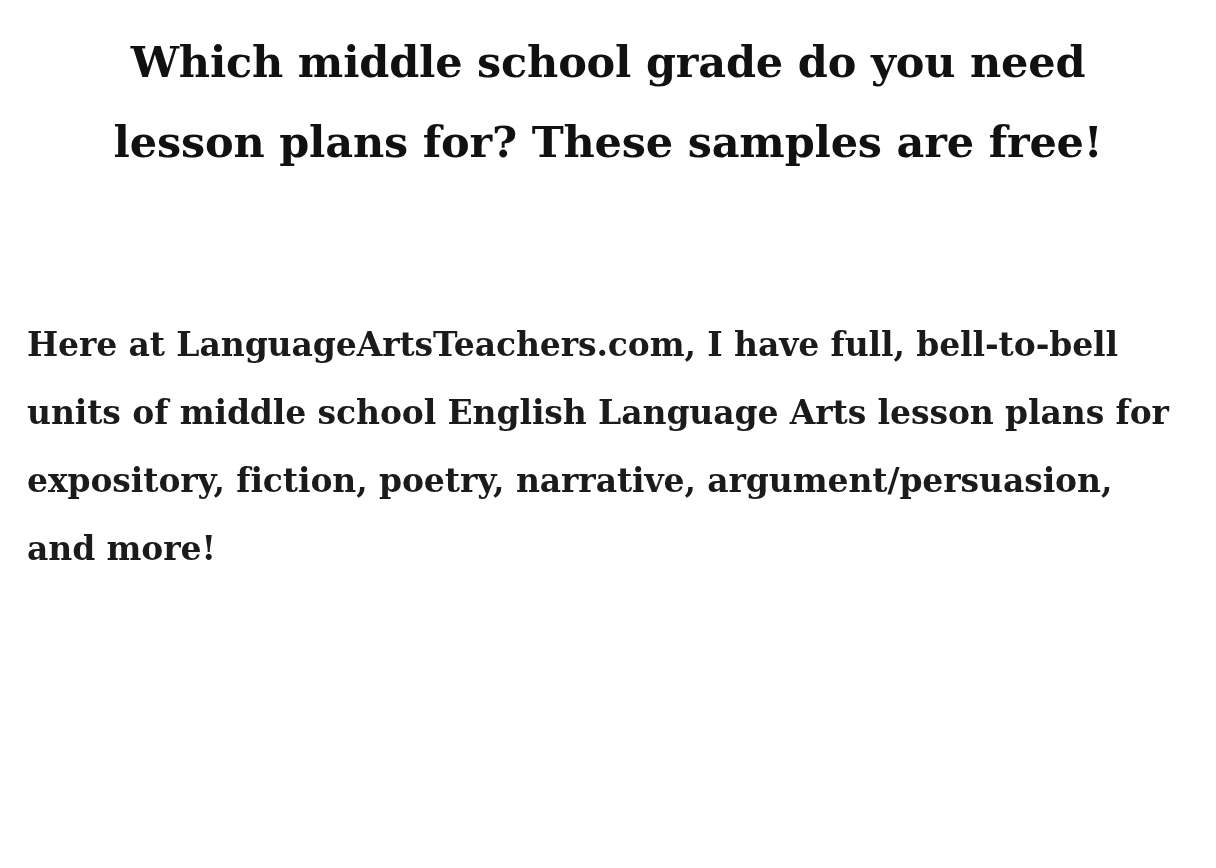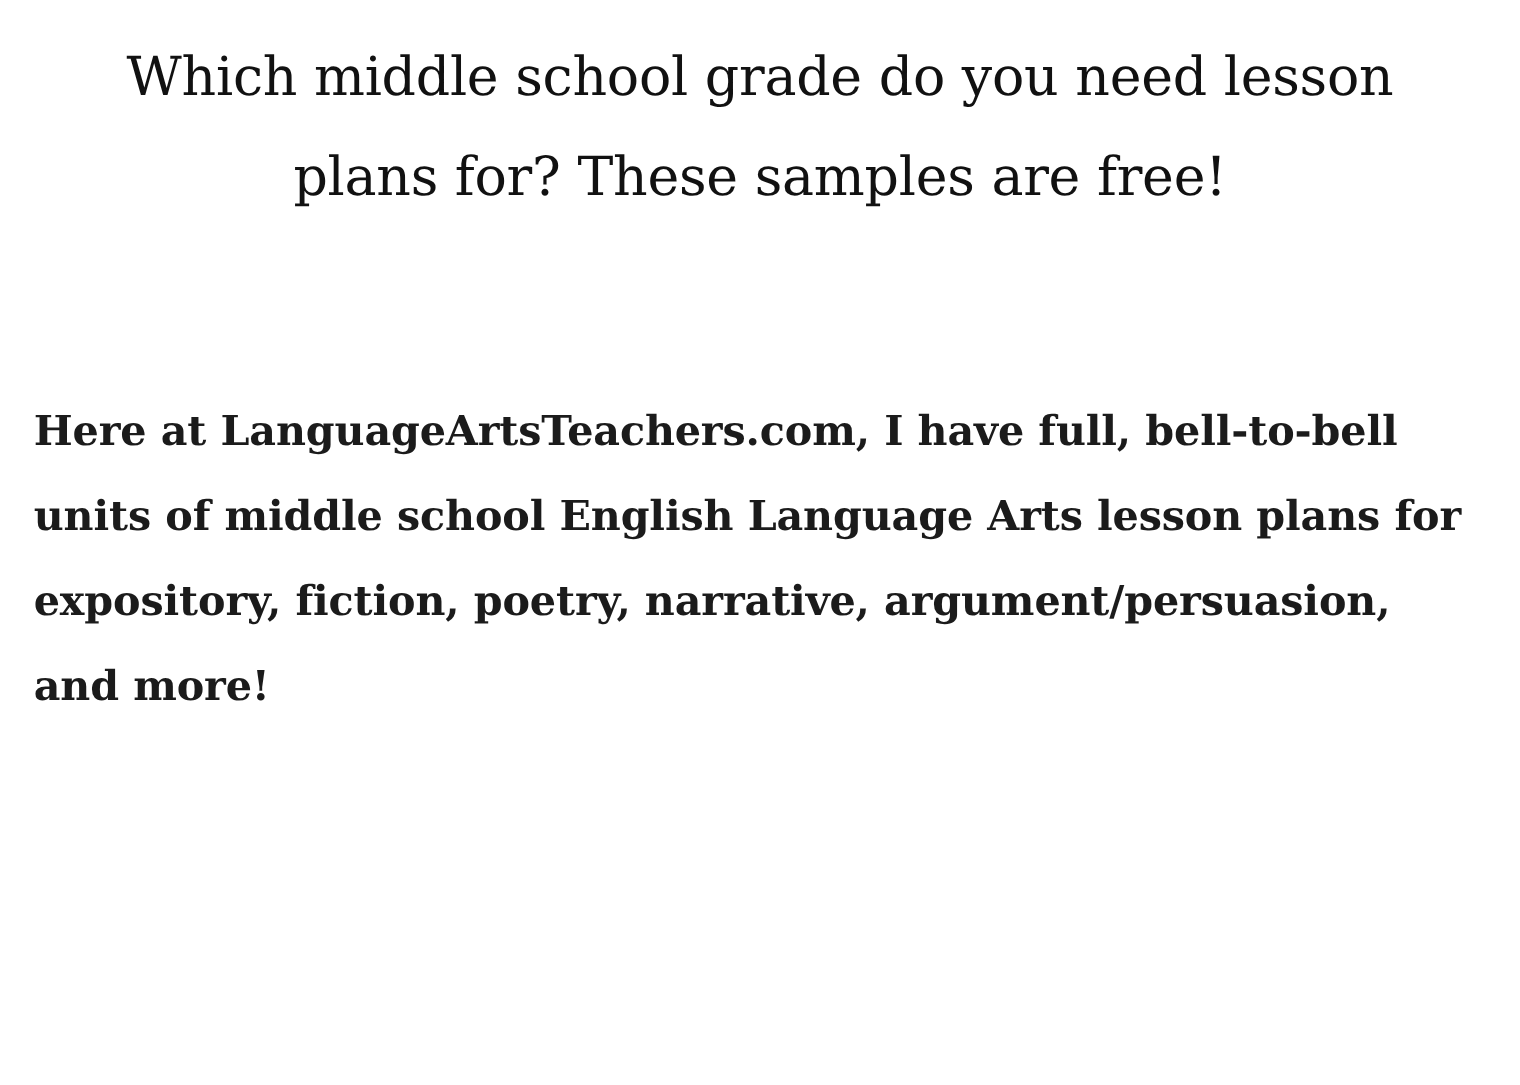--- a/index.html
+++ b/index.html
@@ -19,21 +19,21 @@
     width: 1216px;
     height: 868px;
     box-sizing: border-box;
     background: #ffffff;
   }
   .heading {
     margin: 0;
     padding: 22px 72px 0 72px;
     text-align: center;
     font-size: 43px;
-    font-weight: normal;
+    font-weight: bold;
     line-height: 1.87;
     letter-spacing: -0.2px;
     color: #111111;
   }
   .body-block {
     padding: 0 40px 0 27px;
   }
   .para {
     margin: 0;
     font-size: 33px;

